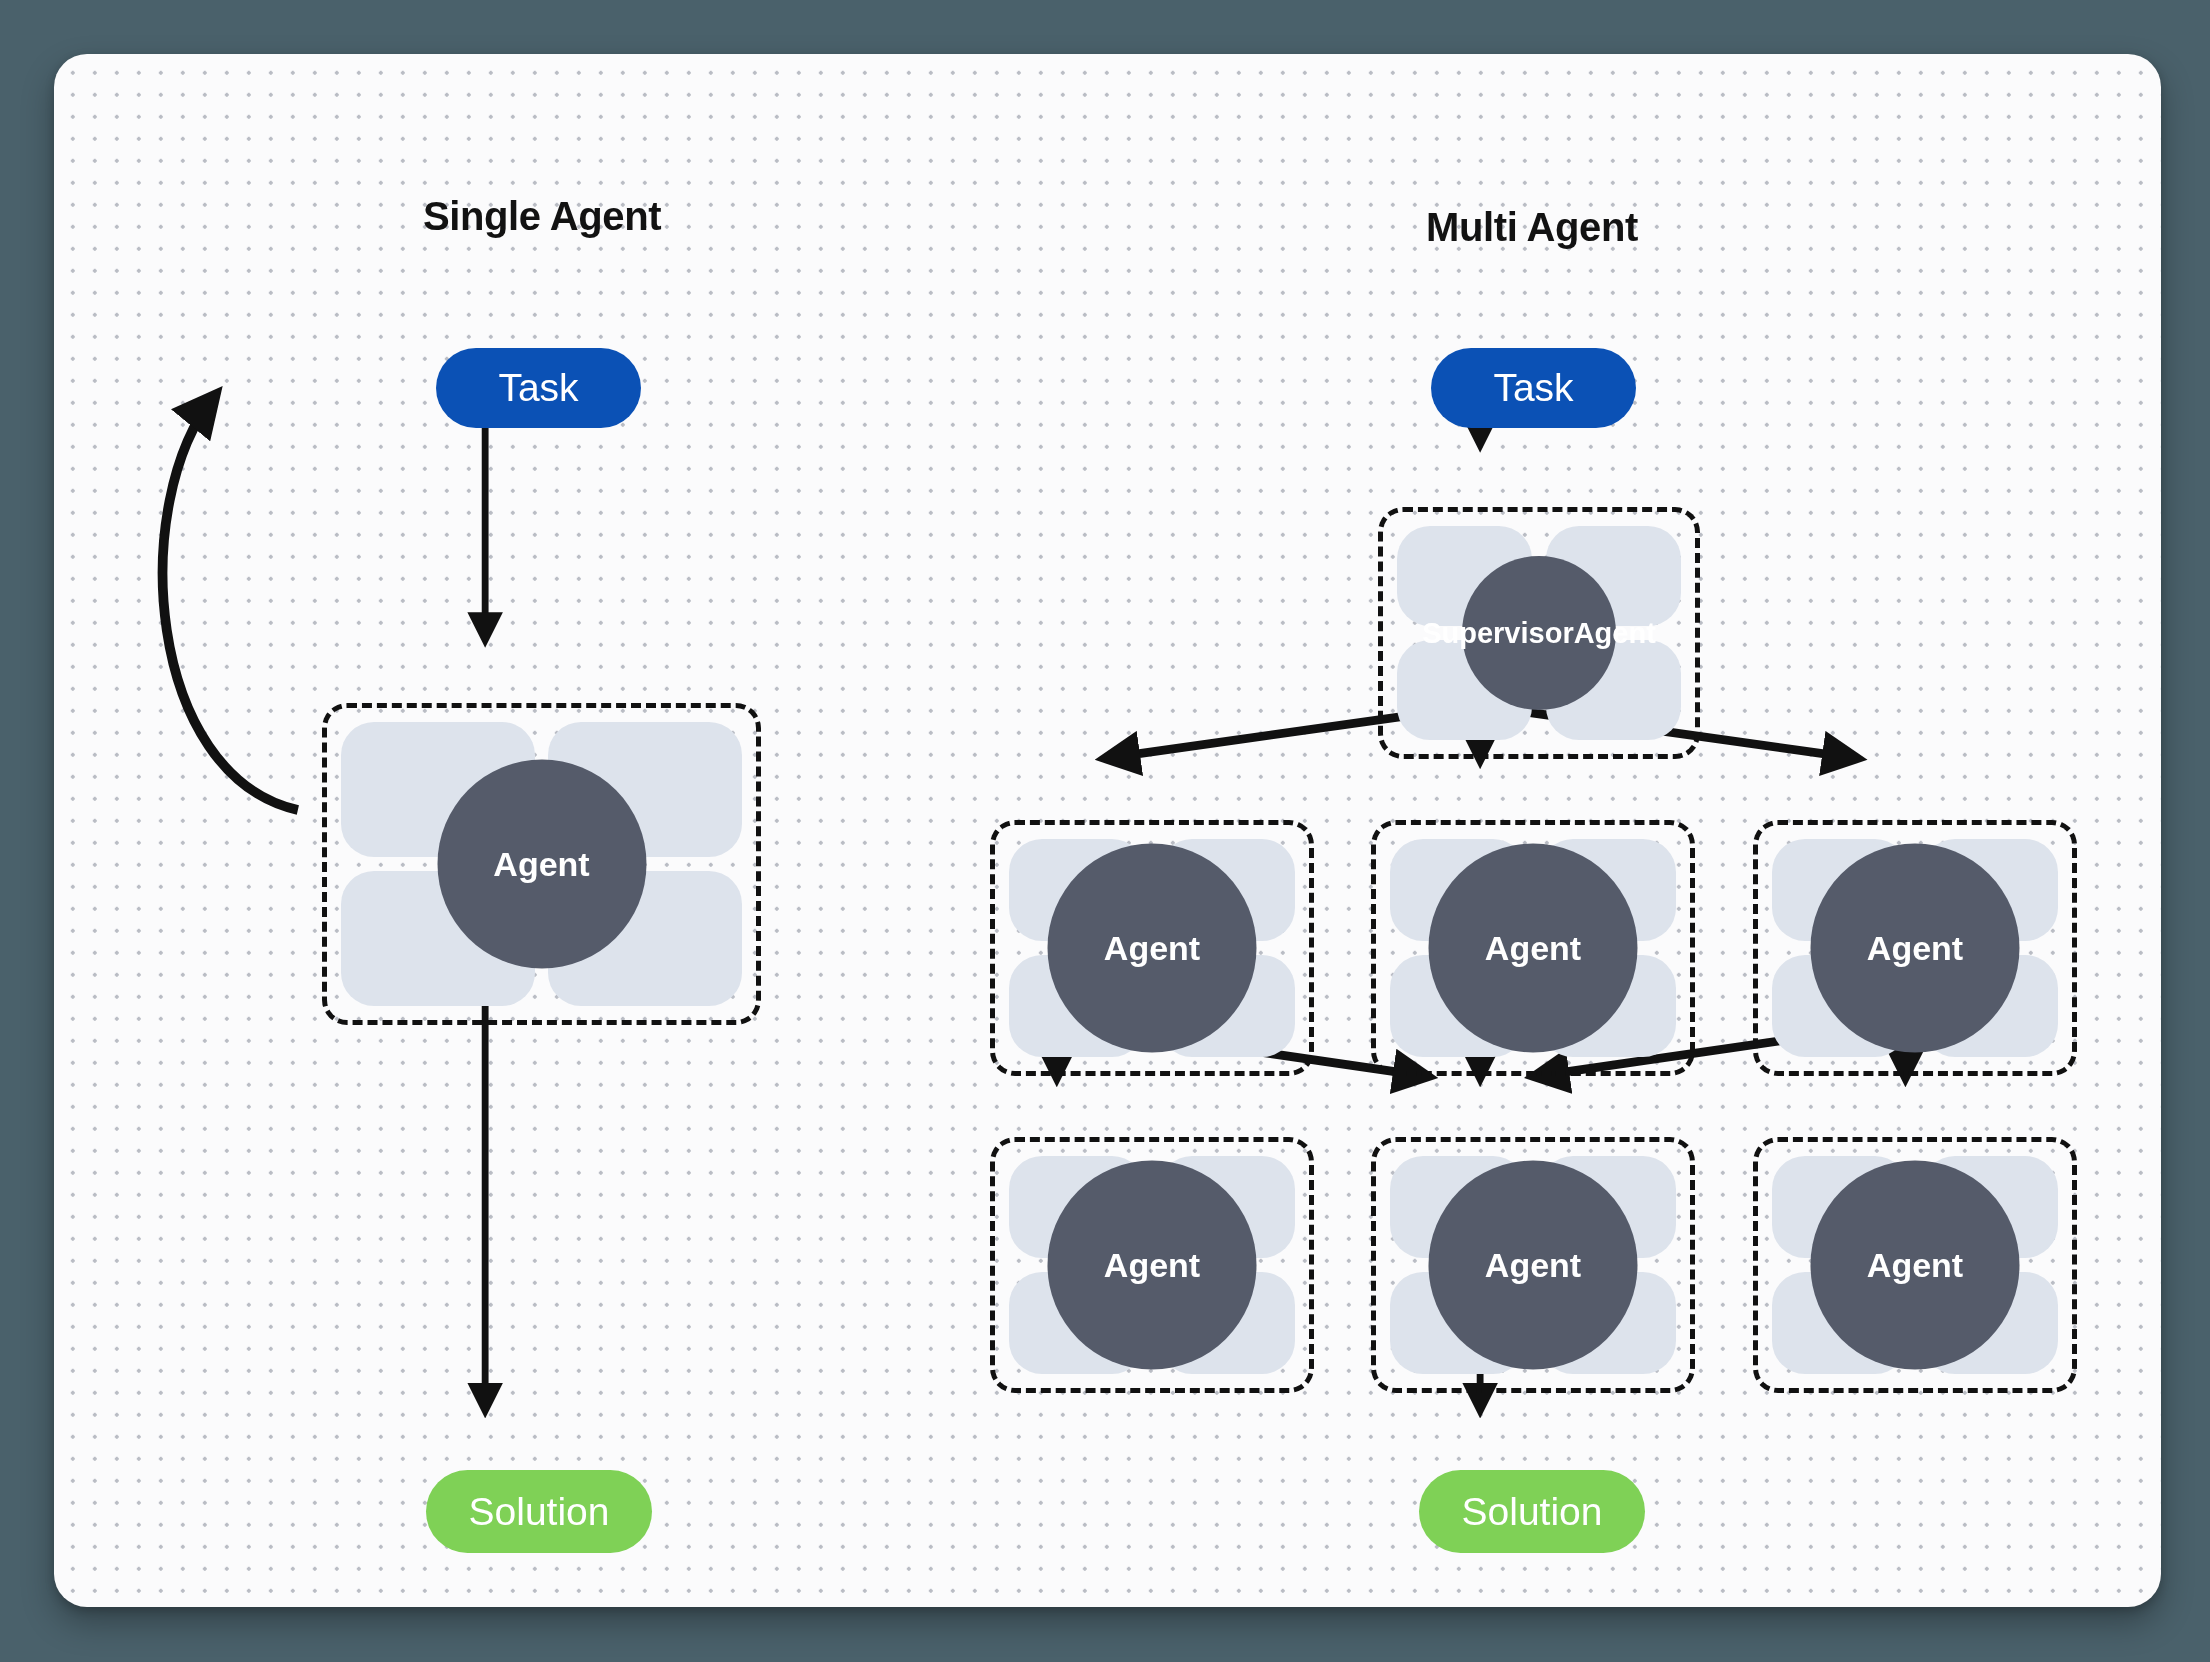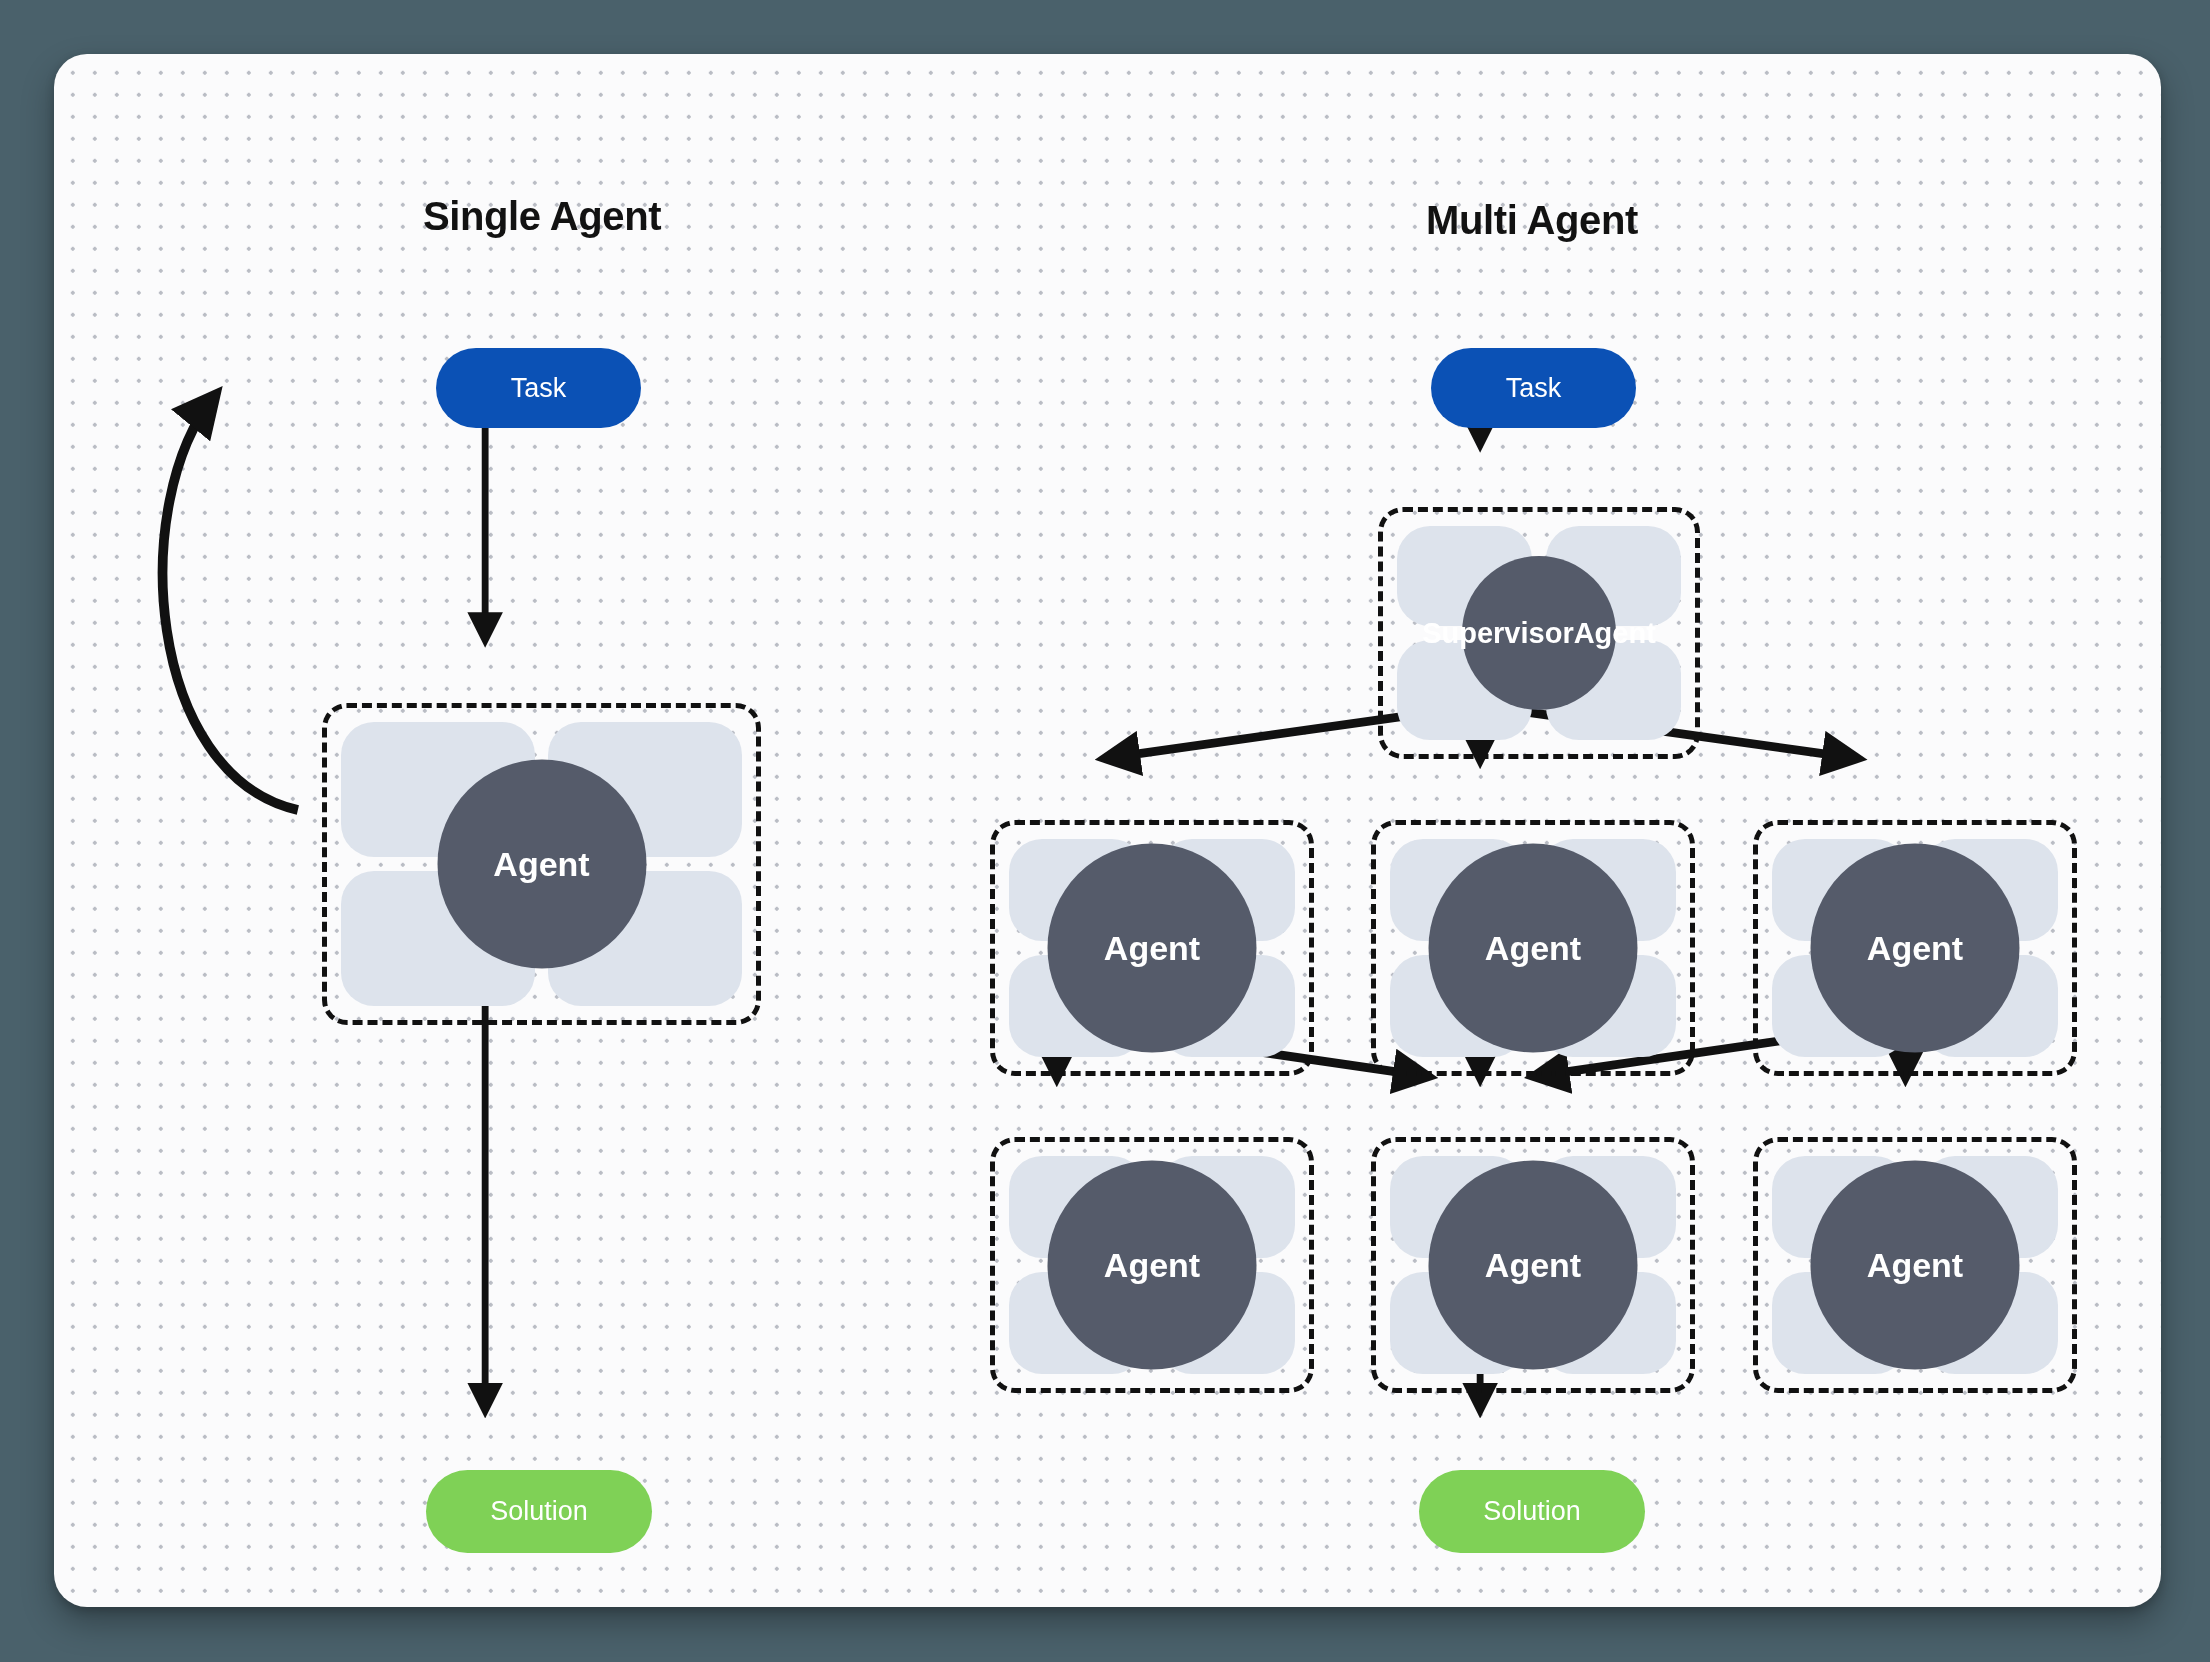--- a/index.html
+++ b/index.html
@@ -33,31 +33,31 @@
   .col-title {
     position: absolute;
     font-weight: 700;
     font-size: 40px;
     color: #121212;
     letter-spacing: -0.4px;
     white-space: nowrap;
     transform: translateX(-50%);
   }
   #title-single { left: 488px; top: 140px; }
-  #title-multi  { left: 1478px; top: 144px; }
+  #title-multi  { left: 1478px; top: 151px; }
 
   
   .pill {
     position: absolute;
     display: flex;
     align-items: center;
     justify-content: center;
     border-radius: 974px;
     color: #ffffff;
-    font-size: 27px;
+    font-size: 39px;
     font-weight: 400;
     white-space: nowrap;
   }
   .pill.task { background: #0b51b5; }
   .pill.solution { background: #7fd156; }
 
   #task-single     { left: 382px;  top: 294px;  width: 205px; height: 80px; }
   #task-multi      { left: 1377px; top: 294px;  width: 205px; height: 80px; }
   #solution-single { left: 372px;  top: 1416px; width: 226px; height: 83px; }
   #solution-multi  { left: 1365px; top: 1416px; width: 226px; height: 83px; }

